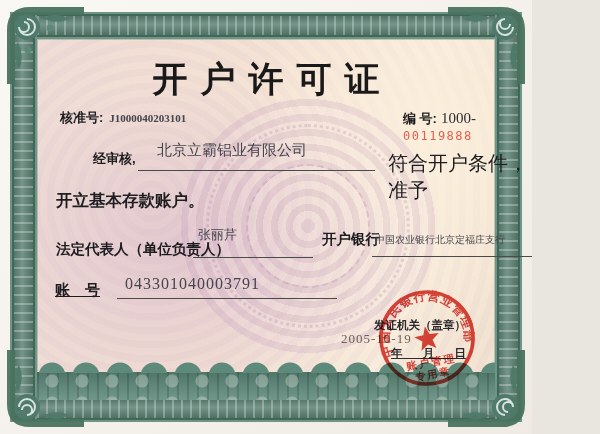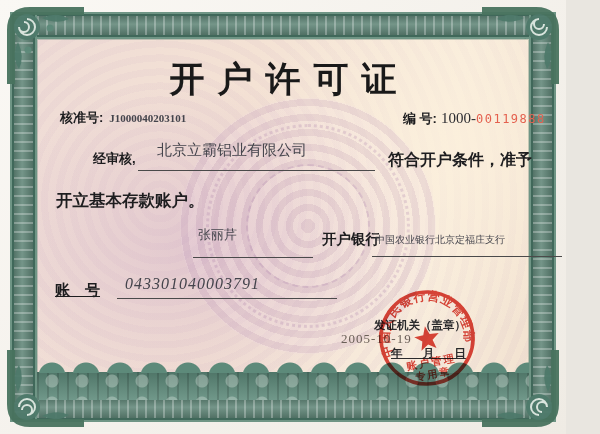--- a/index.html
+++ b/index.html
@@ -1,17 +1,17 @@
 <!DOCTYPE html>
 <html><head>
 <meta charset="utf-8">
 <style>
   html,body{margin:0;padding:0;background:#e9e6e0;}
   .stage{position:relative;width:532px;height:434px;background:linear-gradient(135deg,#faf8f4,#efebe4);
-         overflow:hidden;font-family:"Liberation Sans",sans-serif;padding-left:34px;}
+         overflow:hidden;font-family:"Liberation Sans",sans-serif;}
   
   .bband{position:absolute;background:#567e6f;}
   .bband.h{left:10px;right:10px;height:27px;
     background-image:repeating-linear-gradient(90deg,rgba(255,255,255,.28) 0 2px,transparent 2px 9px),
       linear-gradient(rgba(0,0,0,.22),rgba(255,255,255,.18) 45%,rgba(0,0,0,.22));
     box-shadow:inset 0 0 0 2px #6f9585, inset 0 0 0 4px #40685a;}
   .bband.v{top:12px;bottom:12px;width:27px;
     background-image:repeating-linear-gradient(0deg,rgba(255,255,255,.28) 0 2px,transparent 2px 9px),
       linear-gradient(90deg,rgba(0,0,0,.22),rgba(255,255,255,.18) 45%,rgba(0,0,0,.22));
     box-shadow:inset 0 0 0 2px #6f9585, inset 0 0 0 4px #40685a;}
@@ -48,28 +48,28 @@
   .lbl{font-weight:bold;}
   .val{font-family:"Liberation Serif","DejaVu Serif",serif;color:#44444c;}
   .approval{left:60px;top:109px;font-size:13px;font-weight:bold;}
   .approval .val{font-size:11px;font-weight:bold;margin-left:6px;}
   .serial{left:403px;top:110px;font-size:13px;font-weight:bold;}
   .serial .pre{font-family:"Liberation Serif",serif;font-weight:normal;color:#2c2c30;font-size:15px;margin-left:4px;}
   .serial .red{font-family:"DejaVu Sans Mono",monospace;font-weight:normal;font-size:12px;
     color:#e4604e;letter-spacing:1.5px;}
   .reviewed{left:93px;top:150px;font-size:13px;font-weight:bold;}
   .company{left:145px;top:141px;font-size:15px;margin-left:12px;}
-  .cond{left:388px;top:150px;font-size:16px;font-weight:bold;}
+  .cond{left:388px;top:150px;font-size:20px;font-weight:normal;}
   .openacct{left:56px;top:190px;font-size:16.5px;font-weight:bold;}
   .repLbl{left:56px;top:240px;font-size:14.5px;font-weight:bold;}
   .repVal{left:198px;top:226px;font-size:13px;}
   .bankLbl{left:322px;top:230px;font-size:14.5px;font-weight:bold;}
   .bankVal{left:375px;top:233px;font-size:10px;}
   .acctLbl{left:55px;top:281px;font-size:15px;font-weight:bold;white-space:pre;text-decoration:underline;}
-  .acctVal{left:125px;top:275px;font-size:16px;letter-spacing:1px;font-style:italic;}
+  .acctVal{left:125px;top:275px;font-size:16px;letter-spacing:1px;}
   .issuer{left:374px;top:318px;font-size:11.5px;font-weight:bold;color:#2a2a2c;}
   .date{left:341px;top:331px;font-size:13px;font-family:Liberation Serif, serif;color:#6b6058;letter-spacing:1px;}
   .units{left:391px;top:346px;font-size:11.5px;font-weight:bold;word-spacing:17px;color:#2a2a2c;text-decoration:underline;}
   .uline{position:absolute;height:1px;background:#4a4a4a;}
   .ul1{left:138px;top:170px;width:237px;}
   .ul2{left:193px;top:257px;width:120px;}
   .ul3{left:372px;top:256px;width:190px;}
   .ul4{left:117px;top:298px;width:220px;}
   
   .seal{position:absolute;left:377px;top:288px;width:100px;height:100px;transform:rotate(-10deg);
@@ -153,20 +153,21 @@
   <div class="t serial">
     <span class="lbl">编 号:</span><span class="pre">1000-</span><span class="red">00119888</span>
   </div>
 
   <div class="t reviewed">经审核,</div>
   <div class="t val company">北京立霸铝业有限公司</div>
   <div class="uline ul1"></div>
   <div class="t cond">符合开户条件，准予</div>
   <div class="t openacct">开立基本存款账户。</div>
 
+  <div class="t repLbl">法定代表人（单位负责人）</div>
   <div class="t val repVal">张丽芹</div>
   <div class="uline ul2"></div>
 
   <div class="t bankLbl">开户银行</div>
   <div class="t val bankVal">中国农业银行北京定福庄支行</div>
   <div class="uline ul3"></div>
 
   <div class="t acctLbl">账　号</div>
   <div class="t val acctVal">043301040003791</div>
   <div class="uline ul4"></div>

